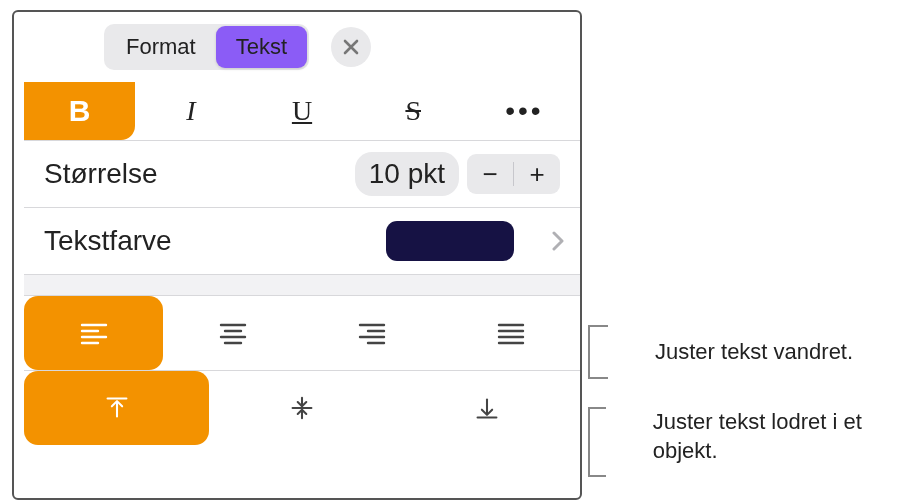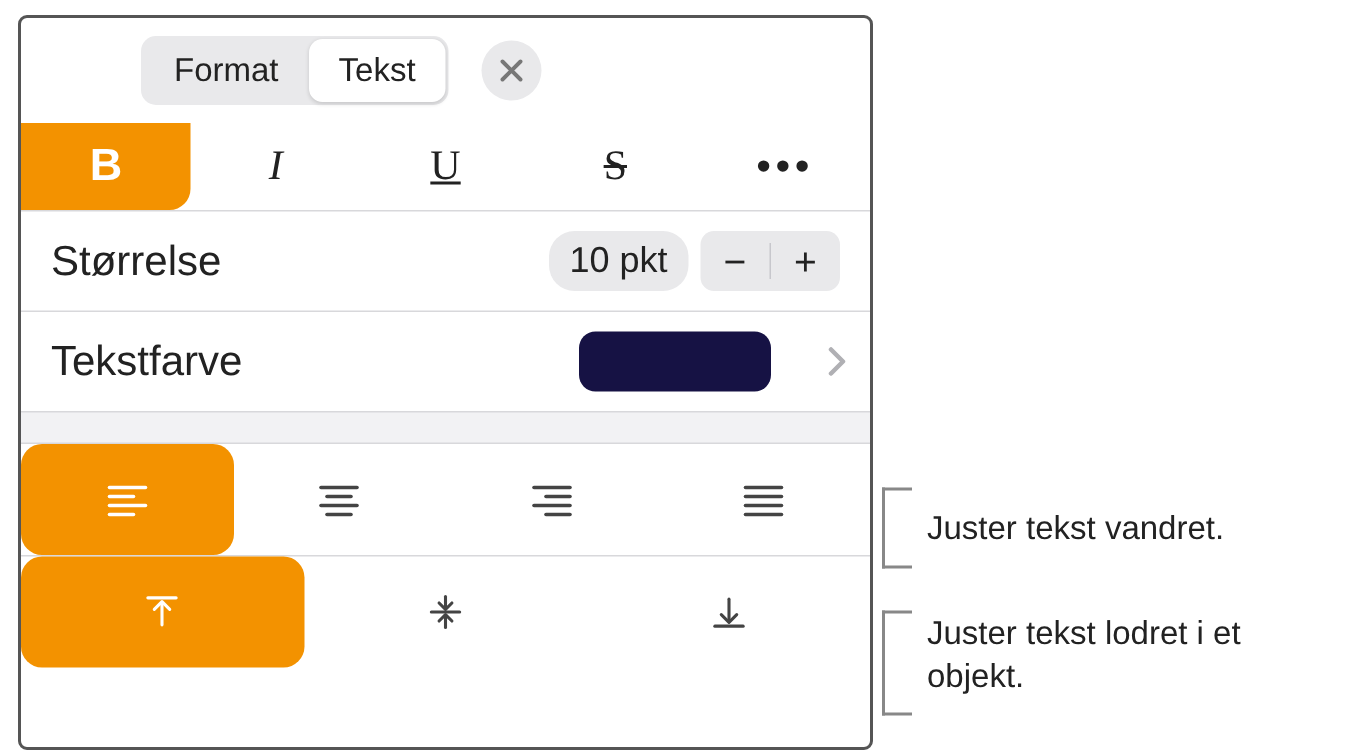--- a/index.html
+++ b/index.html
@@ -13,20 +13,21 @@
     .panel {
       position: absolute;
       left: 12px;
       top: 10px;
       width: 570px;
       height: 490px;
       border: 2px solid #555;
       border-radius: 6px;
       background: #fff;
       overflow: hidden;
+      padding-left: 10px;
     }
     .tabbar {
       display: flex;
       align-items: center;
       padding: 12px 18px 12px 80px;
       gap: 0;
     }
     .seg {
       display: flex;
       background: #e9e9eb;
@@ -37,21 +38,21 @@
     .seg-btn {
       padding: 8px 20px;
       border-radius: 9px;
       font-size: 22px;
       color: #222;
       cursor: pointer;
       border: none;
       background: transparent;
     }
     .seg-btn.active {
-      background: #ffffff;
+      background: #8b5cf6;
       box-shadow: 0 1px 3px rgba(0,0,0,0.15);
     }
     .close {
       margin-left: 22px;
       width: 40px; height: 40px;
       border-radius: 20px;
       background: #e9e9eb;
       display: flex; align-items: center; justify-content: center;
       cursor: pointer;
     }
@@ -87,21 +88,21 @@
       align-items: center;
       padding: 0 20px;
       height: 66px;
     }
     .prop-label { font-size: 28px; color: #222; }
     .size-val {
       margin-left: auto;
       background: #e9e9eb;
       border-radius: 17px;
       padding: 6px 14px;
-      font-size: 24px;
+      font-size: 28px;
       color: #222;
     }
     .stepper {
       display: flex;
       margin-left: 8px;
       background: #e9e9eb;
       border-radius: 9px;
       overflow: hidden;
     }
     .step-btn {
@@ -155,21 +156,21 @@
     }
     .bracket {
       width: 20px;
       border-left: 2px solid #888;
       border-top: 2px solid #888;
       border-bottom: 2px solid #888;
       margin-right: 10px;
     }
     .bracket.b1 { height: 54px; }
     .bracket.b2 { height: 70px; margin-top: 10px; }
-    .callout-text { font-size: 22px; color:#222; line-height: 1.3; }
+    .callout-text { font-size: 22px; color:#222; line-height: 1.3; margin-left: 37px; }
     .callout + .callout { margin-top: 18px; }
   </style>
 </head>
 <body>
 
 <div class="panel">
 
   <div class="tabbar">
     <div class="seg">
       <button class="seg-btn">Format</button>

